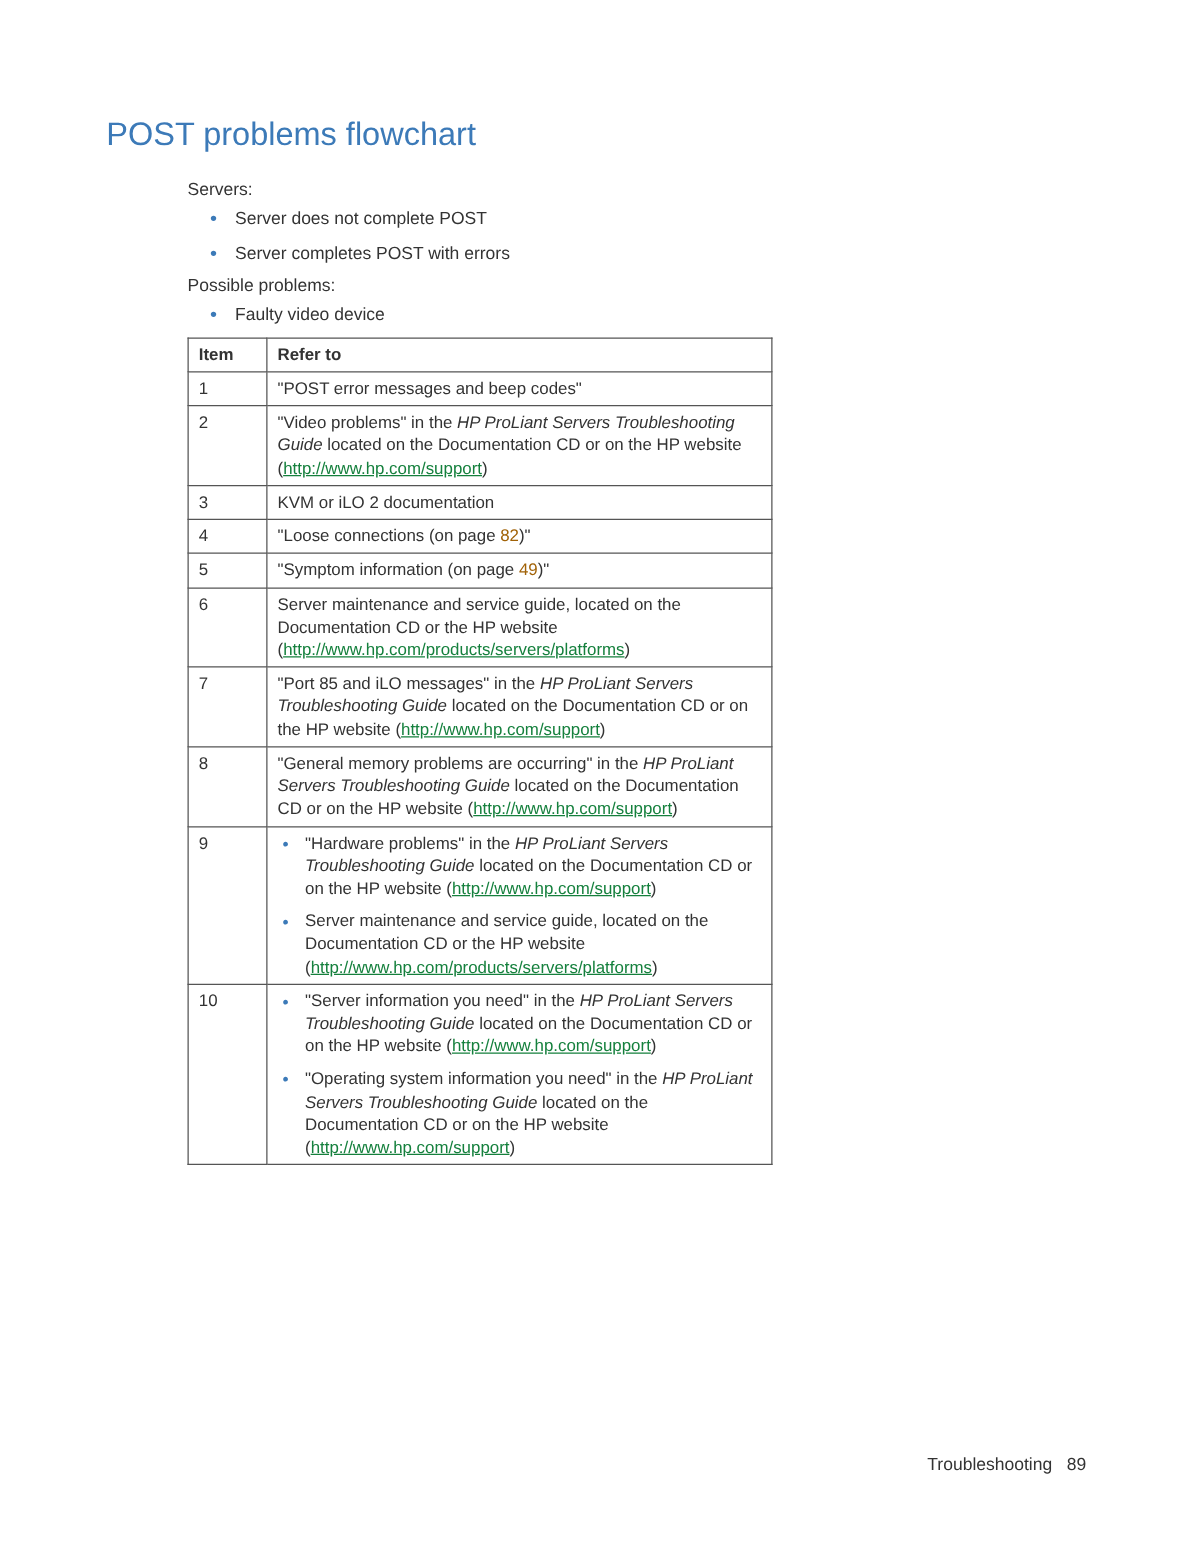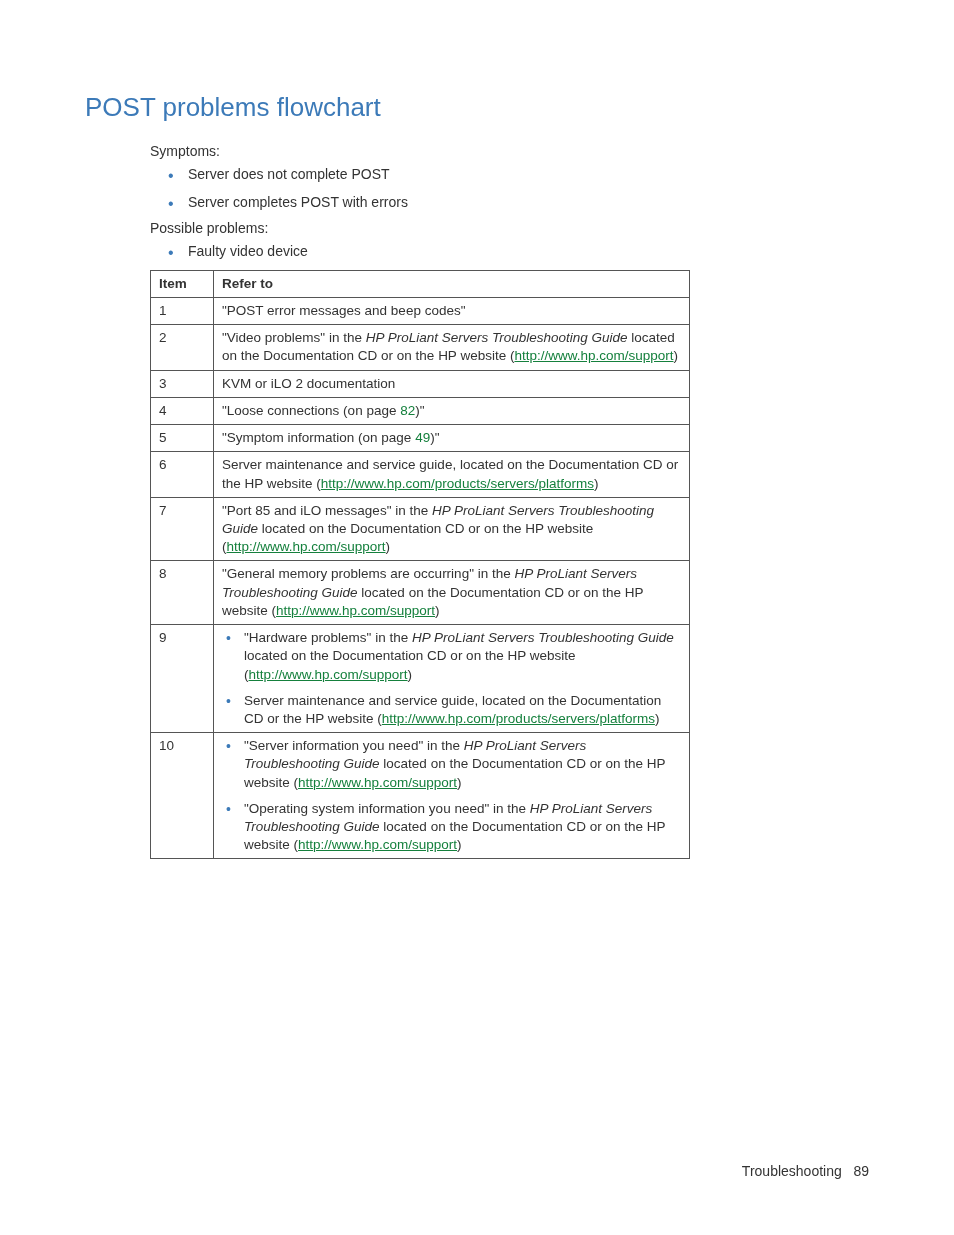--- a/index.html
+++ b/index.html
@@ -60,21 +60,21 @@
     margin-right: 8px;
   }
   .note-text {
     line-height: 1.4;
   }
   .note-text b {
     font-weight: bold;
   }
   table.ref {
     border-collapse: collapse;
-    width: 540px;
+    width: 468px;
     margin-top: 3px;
     margin-left: 65px;
   }
   table.ref th, table.ref td {
     border: 1px solid #555;
     padding: 4px 8px;
     text-align: left;
     vertical-align: top;
     font-size: 13.5px;
     line-height: 1.35;
@@ -85,21 +85,21 @@
   }
   table.ref td:first-child {
     width: 46px;
   }
   a.doclink {
     color: #15803d;
     text-decoration: underline;
     cursor: pointer;
   }
   a.pageref {
-    color: #15803d;
+    color: #a16207;
     text-decoration: none;
     cursor: pointer;
   }
   em.i {
     font-style: italic;
   }
   ul.cell-bullets {
     list-style: none;
     padding: 0;
     margin: 0;
@@ -127,21 +127,21 @@
     font-size: 14px;
   }
 </style>
 </head>
 <body>
 
 <div class="page">
   <h1>POST problems flowchart</h1>
 
   <div class="body-indent">
-    <div class="symptoms-label">Symptoms:</div>
+    <div class="symptoms-label">Servers:</div>
     <ul class="bullets" id="symptoms-list">
         <li>Server does not complete POST</li>
       </ul>
   </div>
 
 
   <div class="body-indent">
     <ul class="bullets" id="symptoms2-list">
         <li>Server completes POST with errors</li>
       </ul>

